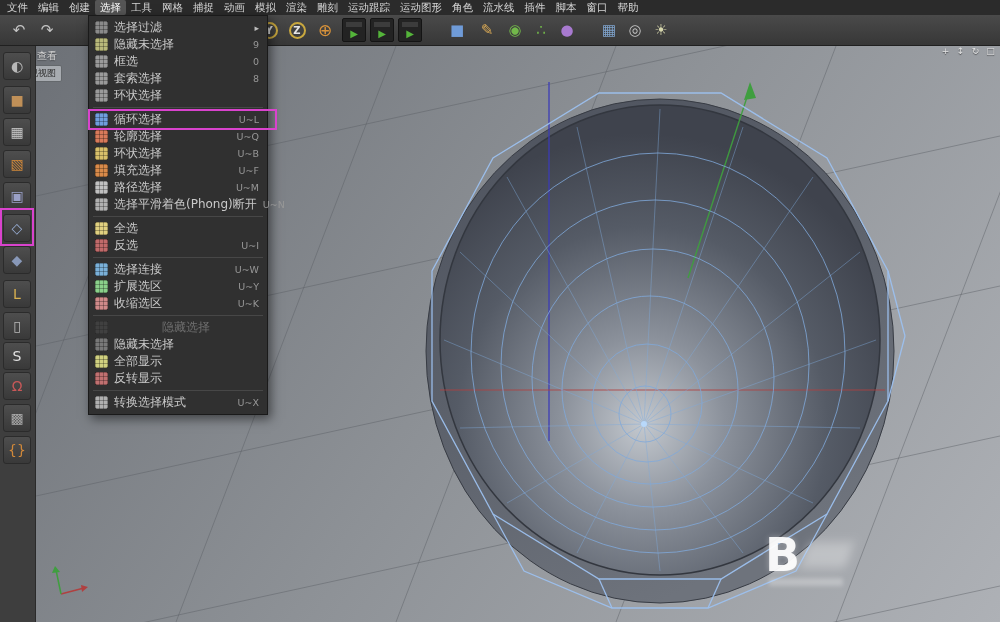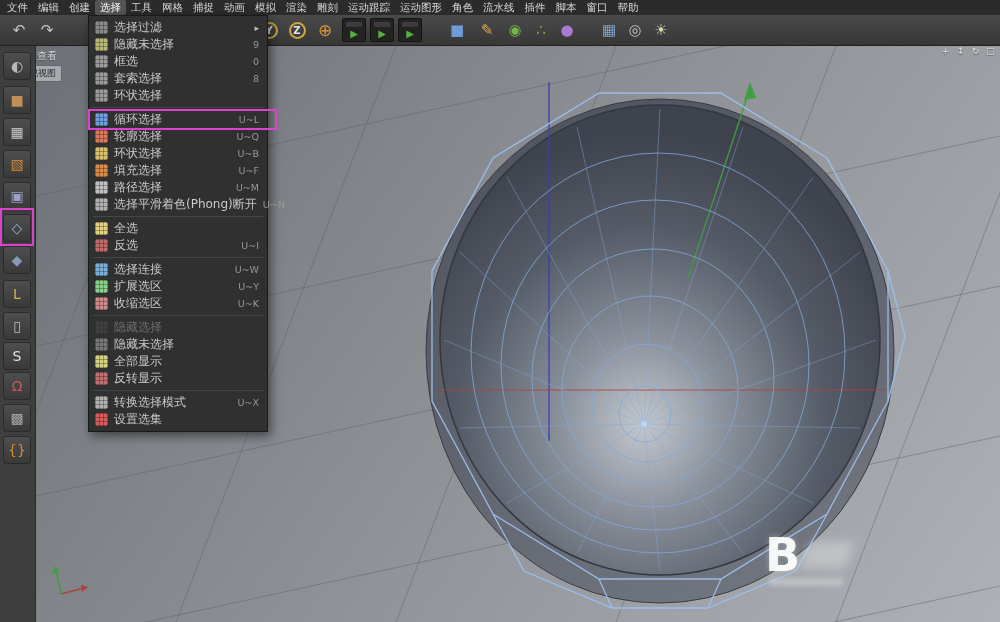--- a/index.html
+++ b/index.html
@@ -46,21 +46,21 @@
     border:1px solid #1a1a1a;box-shadow:3px 4px 10px rgba(0,0,0,.5);padding:3px 0;z-index:30;}
   .mrow{display:flex;align-items:center;height:17px;padding:0 8px 0 6px;gap:6px;cursor:pointer;}
   .micon{flex:0 0 13px;width:13px;height:13px;border-radius:2px;position:relative;background:#777;}
   .micon::after{content:"";position:absolute;inset:0;
     background:repeating-linear-gradient(0deg,rgba(0,0,0,.28) 0 1px,transparent 1px 4px),
                repeating-linear-gradient(90deg,rgba(0,0,0,.28) 0 1px,transparent 1px 4px);}
   .mlabel{font-size:12px;color:#c9c9c9;white-space:nowrap;}
   .mshort{margin-left:auto;font-size:9.5px;color:#979797;white-space:nowrap;}
   .marrow{margin-left:auto;font-size:9px;color:#bdbdbd;}
   .msep{height:1px;background:#1f1f1f;border-bottom:1px solid #474747;margin:3px 4px;}
-  .mrow.disabled .mlabel{color:#6e6e6e;}
+  .mrow.disabled .mlabel{color:#6e6e6e;margin-left:48px;}
   .mrow.disabled .micon{opacity:.4;}
   .mrow.hl{position:relative;}
   .mrow.hl::after{content:"";position:absolute;left:-1px;top:-2px;right:-10px;bottom:-2px;
     border:2px solid var(--highlight);pointer-events:none;}
 
   
   .viewport{position:absolute;left:36px;top:46px;right:0;bottom:0;
     background:linear-gradient(125deg,#6d7177 0%,#8d9196 48%,#aeb1b6 100%);overflow:hidden;}
   .viewport svg{position:absolute;inset:0;}
   .vp-menu{position:absolute;left:-9px;top:3px;font-size:10px;color:#d4d4d4;
@@ -408,20 +408,15 @@
       <span class="micon" style="background: rgb(192, 112, 112);"></span>
       <span class="mlabel">反转显示</span>
       <span class="mshort"></span>
     </div>
     <div class="msep"></div>
     <div class="mrow">
       <span class="micon" style="background: rgb(176, 176, 176);"></span>
       <span class="mlabel">转换选择模式</span>
       <span class="mshort">U~X</span>
     </div>
-    <div class="mrow">
-      <span class="micon" style="background: rgb(216, 90, 90);"></span>
-      <span class="mlabel">设置选集</span>
-      <span class="mshort"></span>
-    </div>
   </div>
 
 </div>
 
 </body></html>

